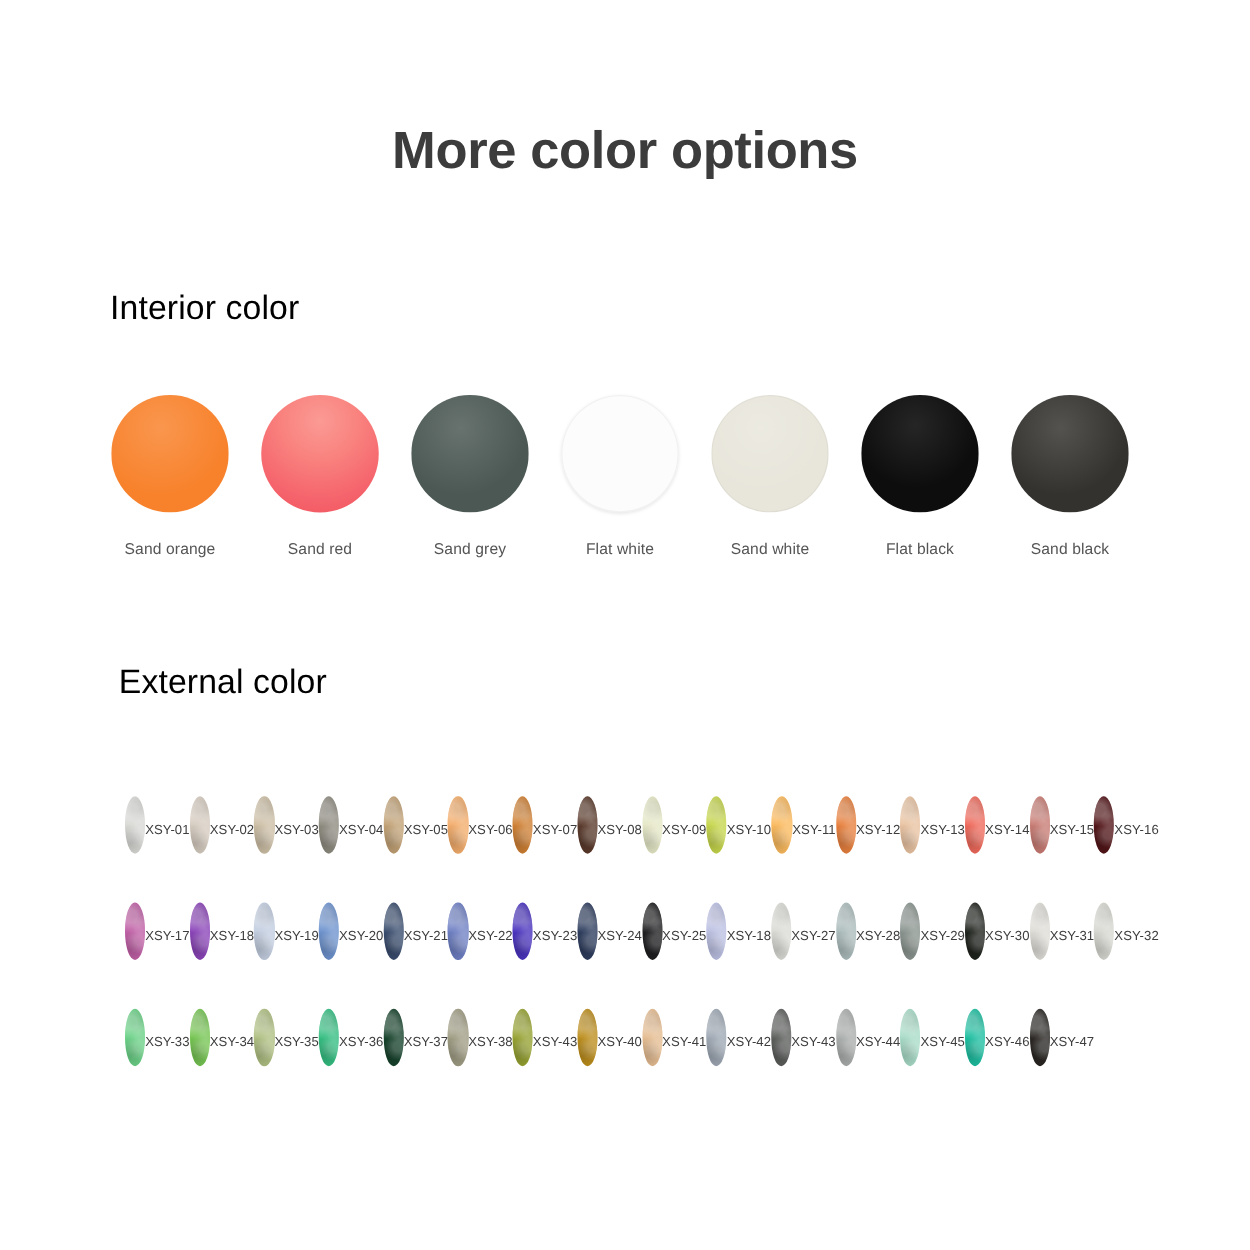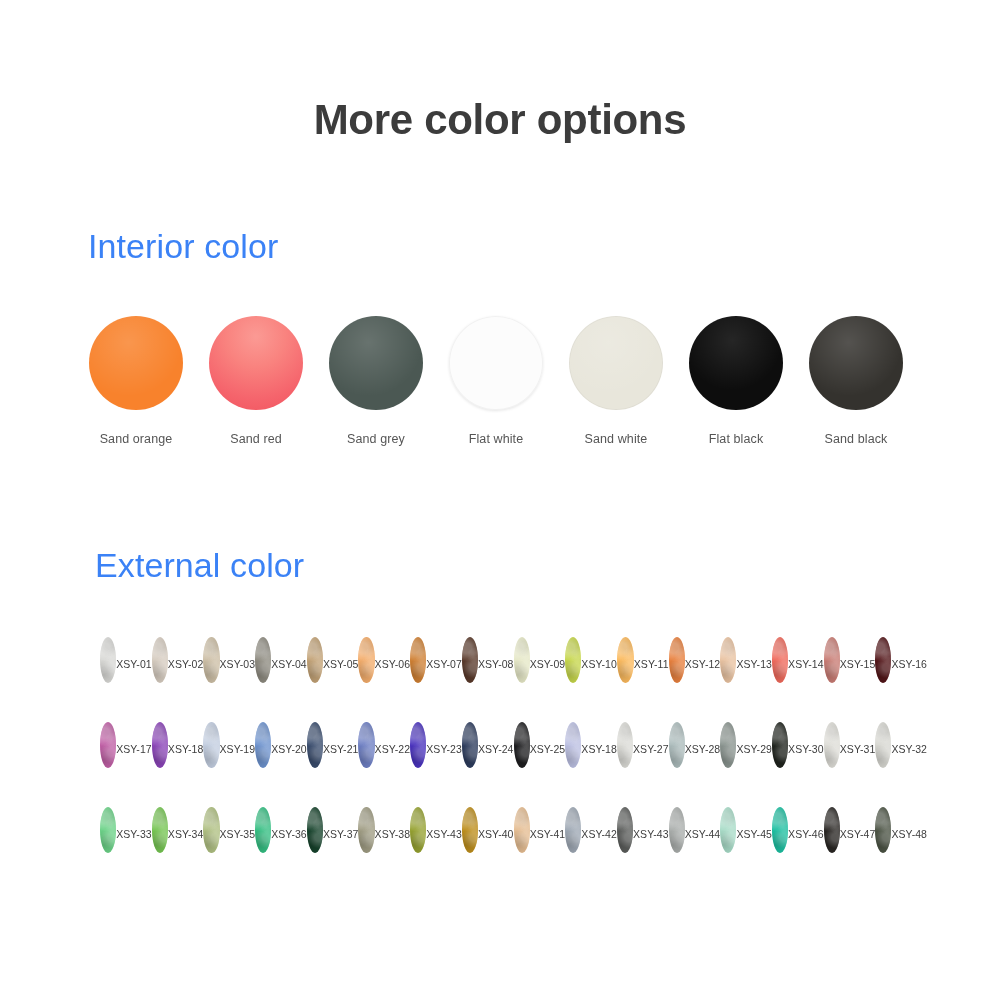--- a/index.html
+++ b/index.html
@@ -28,29 +28,29 @@
     font-size: 42px;
     font-weight: 700;
     letter-spacing: -0.3px;
     color: #3c3c3c;
     line-height: 52px;
   }
 
   
   .section-heading {
     position: absolute;
-    font-size: 34px;
+    font-size: 27px;
     font-weight: 400;
-    color: #3b82f6;
+    color: #000000;
     letter-spacing: 0.1px;
     line-height: 32px;
     white-space: nowrap;
   }
   #interior-heading { left: 88px; top: 230px; }
-  #external-heading { left: 95px; top: 529px; margin-top: 20px; }
+  #external-heading { left: 95px; top: 529px; }
 
   
   .interior-row {
     position: absolute;
     left: 76px;
     top: 316px;
     width: 880px;
     display: flex;
     align-items: flex-start;
   }
@@ -354,18 +354,14 @@
         <div class="external-label">XSY-45</div>
       </div>
       <div class="external-item">
         <div class="external-swatch" style="background: rgb(30, 191, 161);"></div>
         <div class="external-label">XSY-46</div>
       </div>
       <div class="external-item">
         <div class="external-swatch" style="background: rgb(42, 39, 36);"></div>
         <div class="external-label">XSY-47</div>
       </div>
-      <div class="external-item">
-        <div class="external-swatch" style="background: rgb(76, 84, 69);"></div>
-        <div class="external-label">XSY-48</div>
-      </div>
     </div>
   </div>
 
 </body></html>

